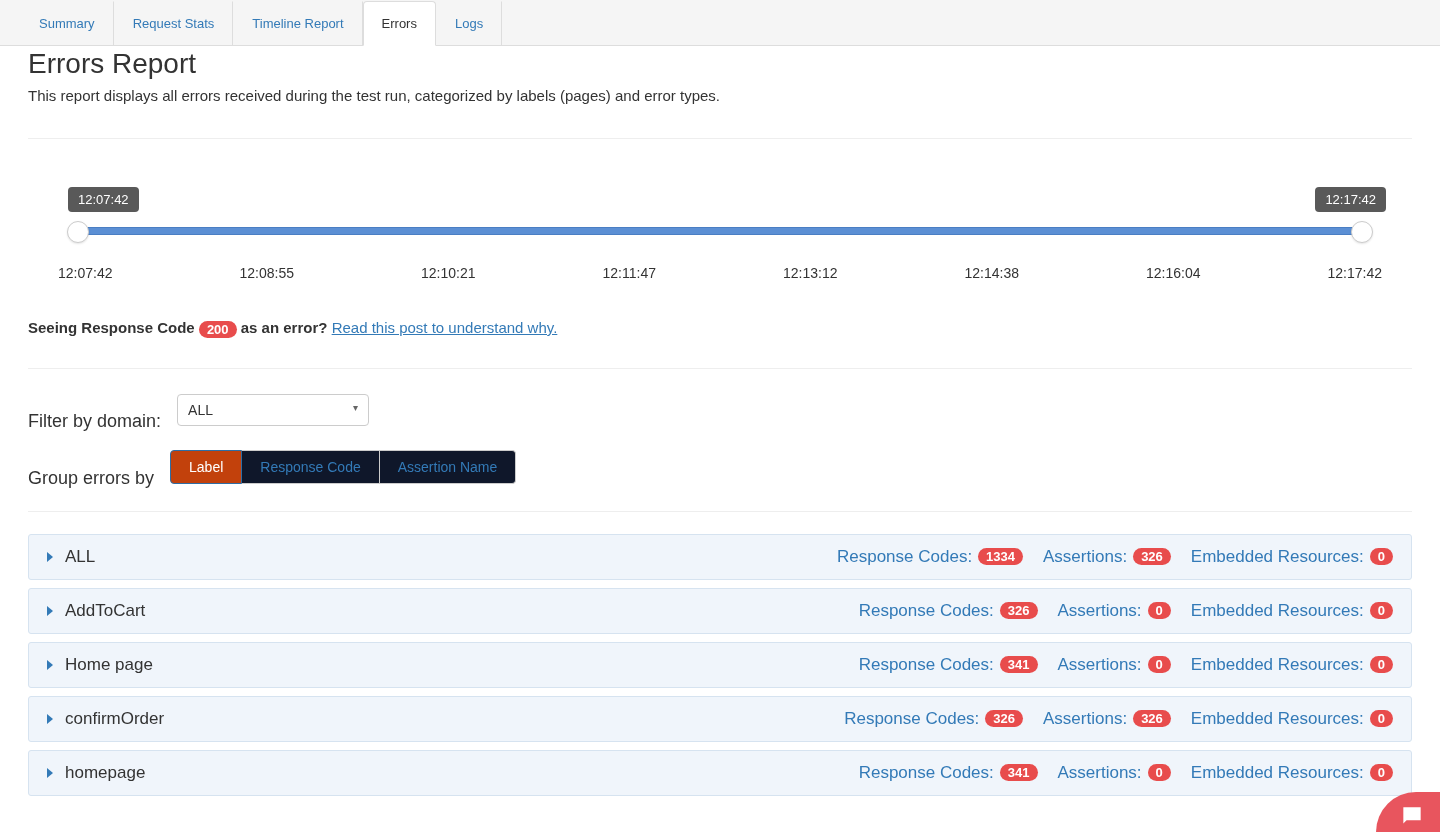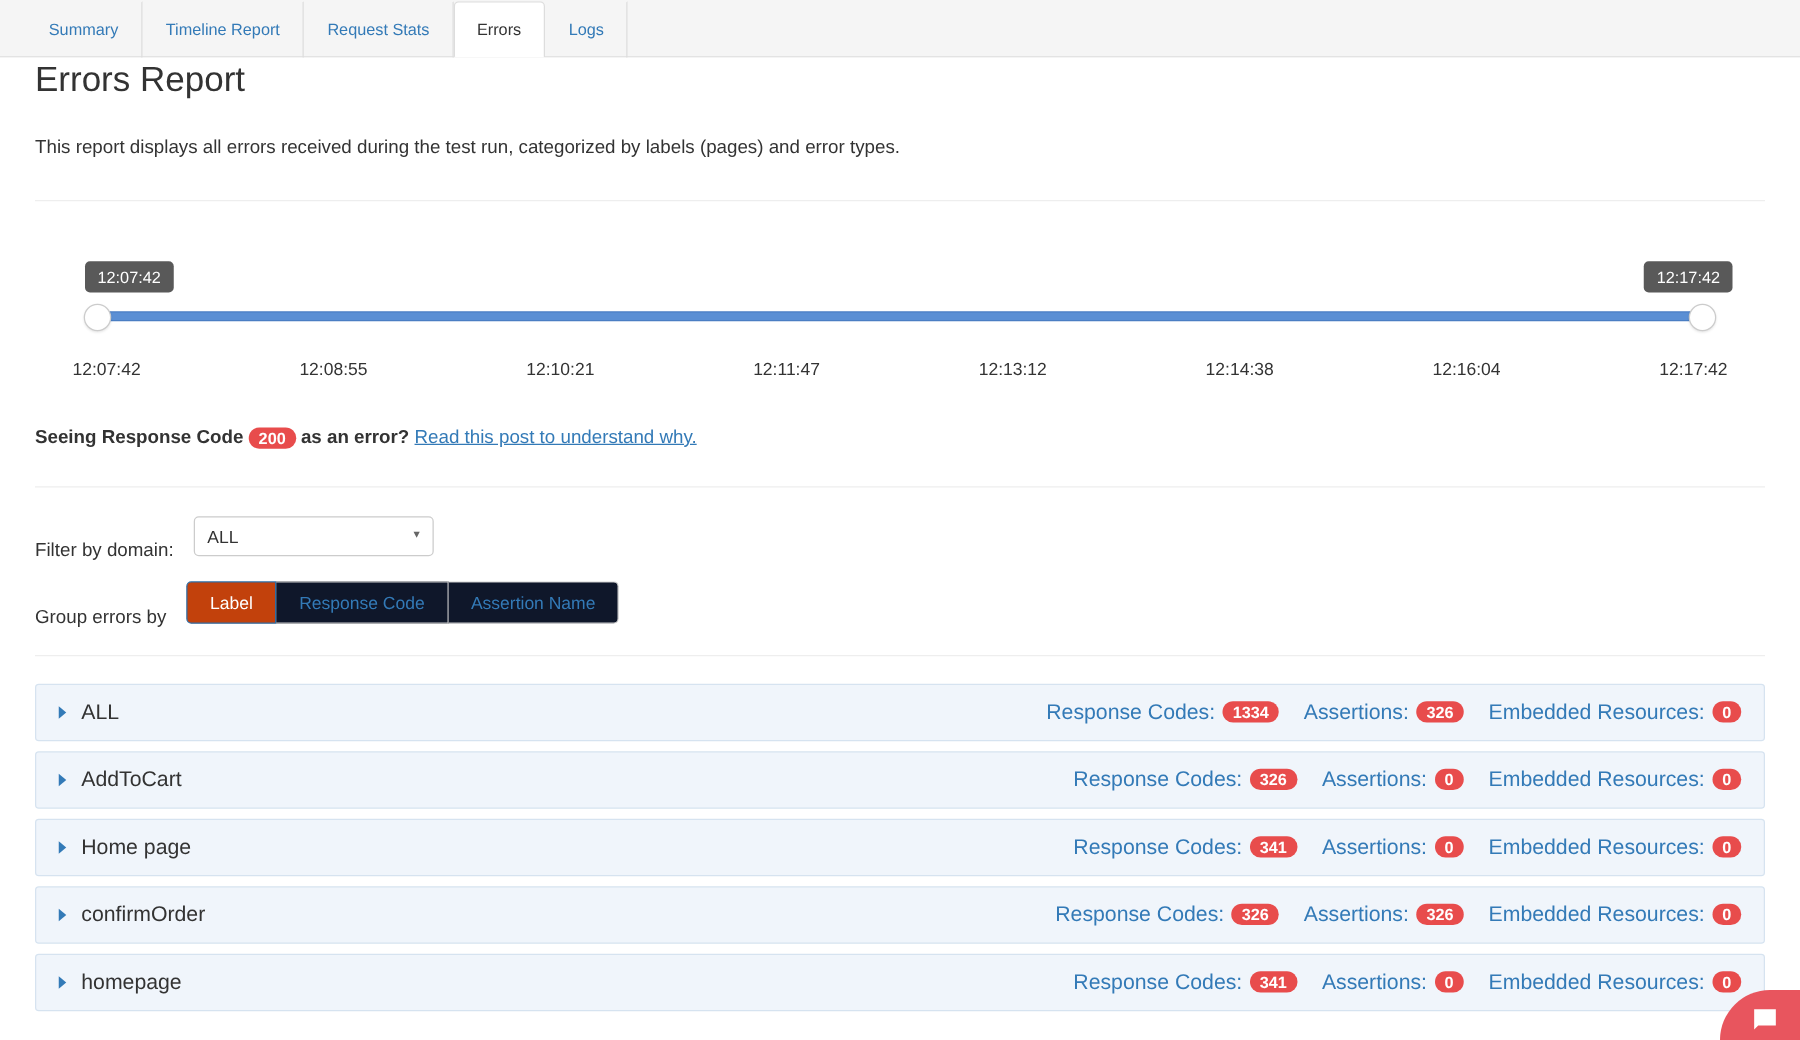--- a/index.html
+++ b/index.html
@@ -39,21 +39,21 @@
     background: #fff;
     padding: 0 28px 40px 28px;
   }
   h1 {
     font-size: 28px;
     font-weight: 500;
     padding-top: 2px;
     color: #333;
   }
   .desc {
-    margin-top: 29px;
+    margin-top: 7px;
     font-size: 15px;
     color: #333;
   }
   .hr {
     border: none;
     border-top: 1px solid #eee;
     margin-top: 34px;
     margin-bottom: 20px;
   }
   .slider-zone {
@@ -124,21 +124,21 @@
     border-top: 1px solid #eee;
     margin-top: 30px;
     margin-bottom: 20px;
   }
   .filter-row {
     display: flex;
     align-items: center;
     gap: 16px;
     margin-bottom: 14px;
   }
-  .filter-row label { font-size: 15px; color: #333; margin-top: 22px; }
+  .filter-row label { font-size: 18px; color: #333; margin-top: 22px; }
   .select {
     width: 192px;
     padding: 7px 10px;
     border: 1px solid #ccc;
     border-radius: 4px;
     background: #fff;
     font-size: 14px;
     position: relative;
   }
   .select::after {
@@ -198,22 +198,22 @@
     border-top-left-radius: 40px;
     display: flex; align-items: center; justify-content: center;
   }
   .chat-bubble svg { width: 26px; height: 26px; fill: #fff; margin-top: 8px; margin-left: 8px; }
 </style>
 </head>
 <body>
 
 <div class="tabs" id="tab-bar">
     <div class="tab">Summary</div>
+    <div class="tab">Request Stats</div>
     <div class="tab">Timeline Report</div>
-    <div class="tab">Request Stats</div>
     <div class="tab active">Errors</div>
     <div class="tab">Logs</div>
   </div>
 
 <div class="content">
   <h1>Errors Report</h1>
   <p class="desc">This report displays all errors received during the test run, categorized by labels (pages) and error types.</p>
   <hr class="hr">
 
   <div class="slider-zone">

